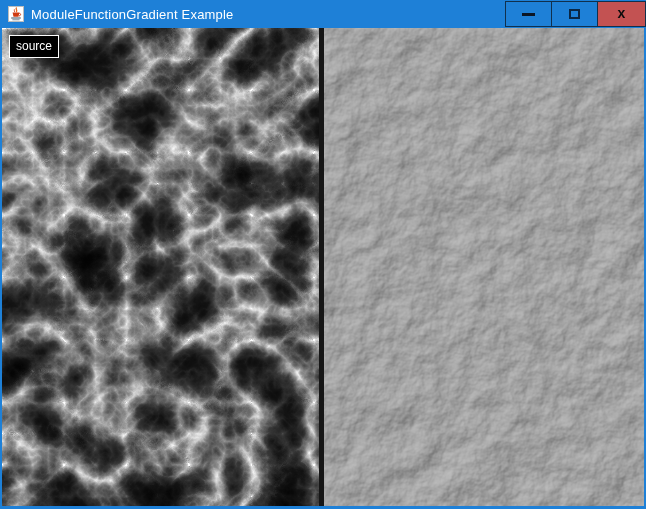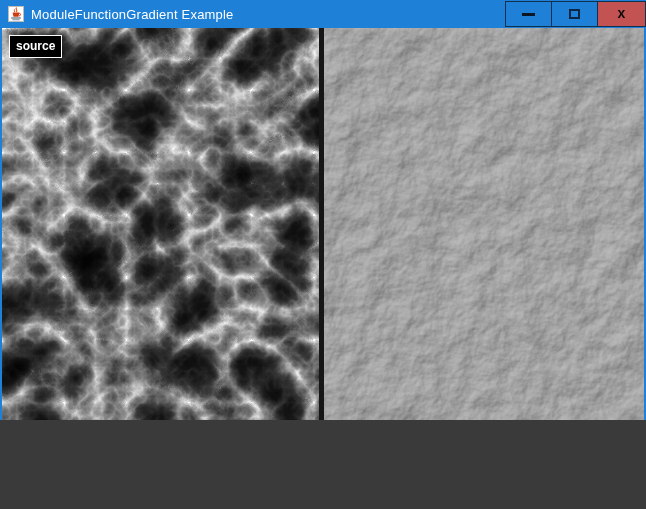--- a/index.html
+++ b/index.html
@@ -1,21 +1,21 @@
 <!DOCTYPE html>
 <html><head>
 <meta charset="utf-8">
 <style>
   html, body { margin: 0; padding: 0; background: #3a3a3a; }
   * { box-sizing: border-box; }
 
   .window {
     position: relative;
     width: 646px;
-    height: 420px;
+    height: 509px;
     font-family: "Liberation Sans", sans-serif;
     overflow: hidden;
     background: #1e80d7;
   }
 
   
   .titlebar {
     position: absolute;
     top: 0; left: 0;
     width: 646px;
@@ -84,21 +84,20 @@
   .content {
     position: absolute;
     top: 28px; left: 0;
     width: 646px;
     height: 481px;
     background: #1e80d7;
     border-left: 2px solid #1e80d7;
     border-right: 2px solid #1e80d7;
     border-bottom: 3px solid #1e80d7;
     display: flex;
-    font-weight: bold;
   }
   .panel {
     position: relative;
     height: 478px;
     background: #555555;
     overflow: hidden;
   }
   .panel.left  { width: 317px; }
   .panel.right { width: 320px; }
   .divider {

